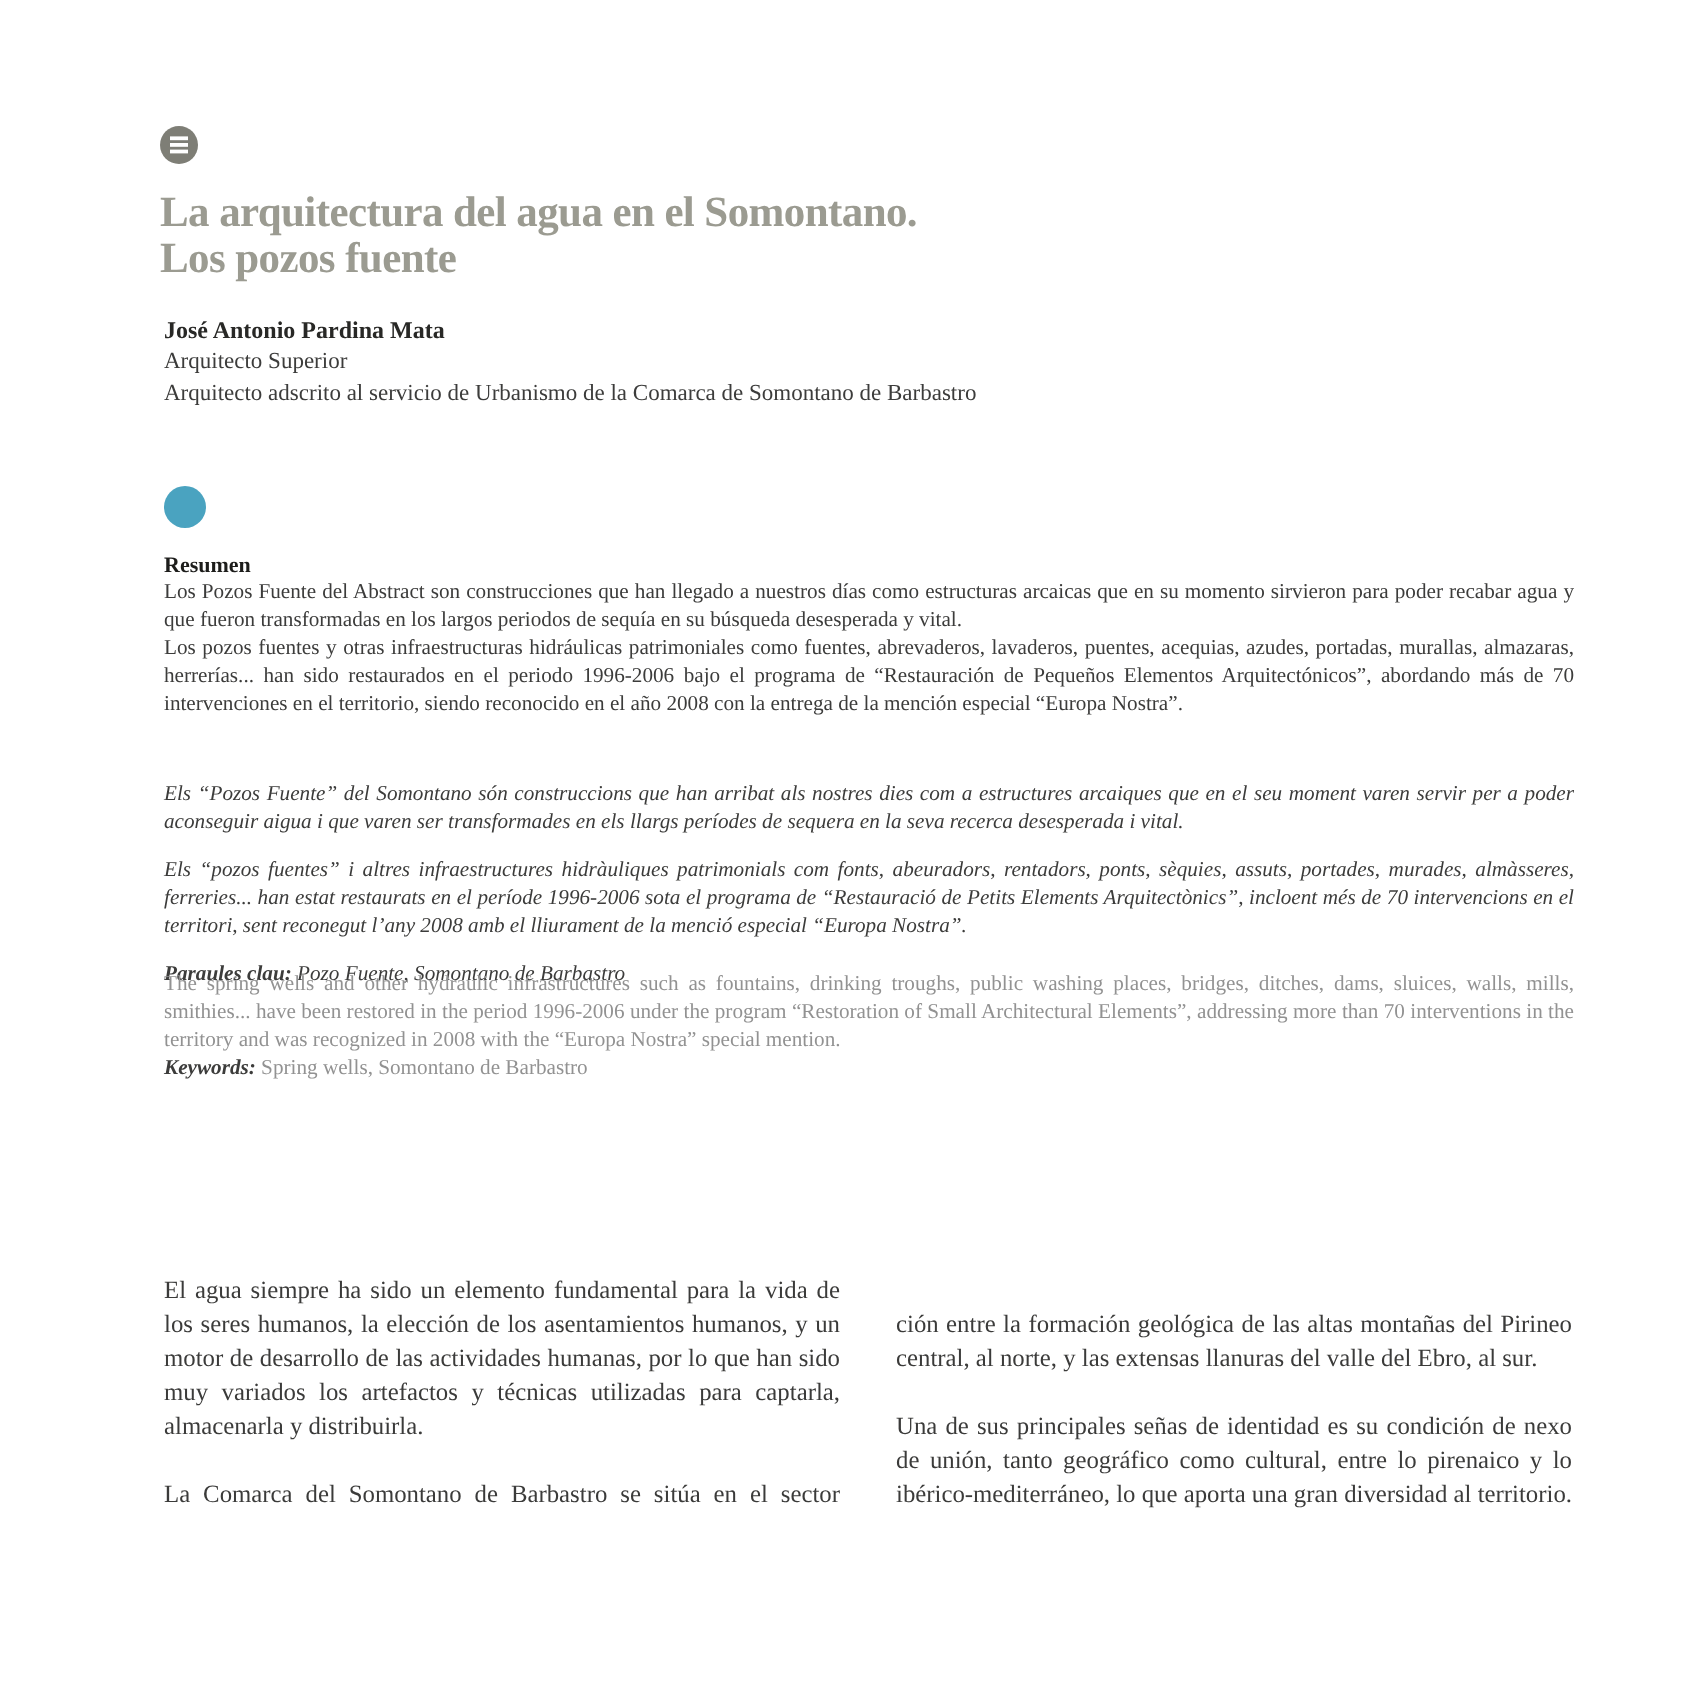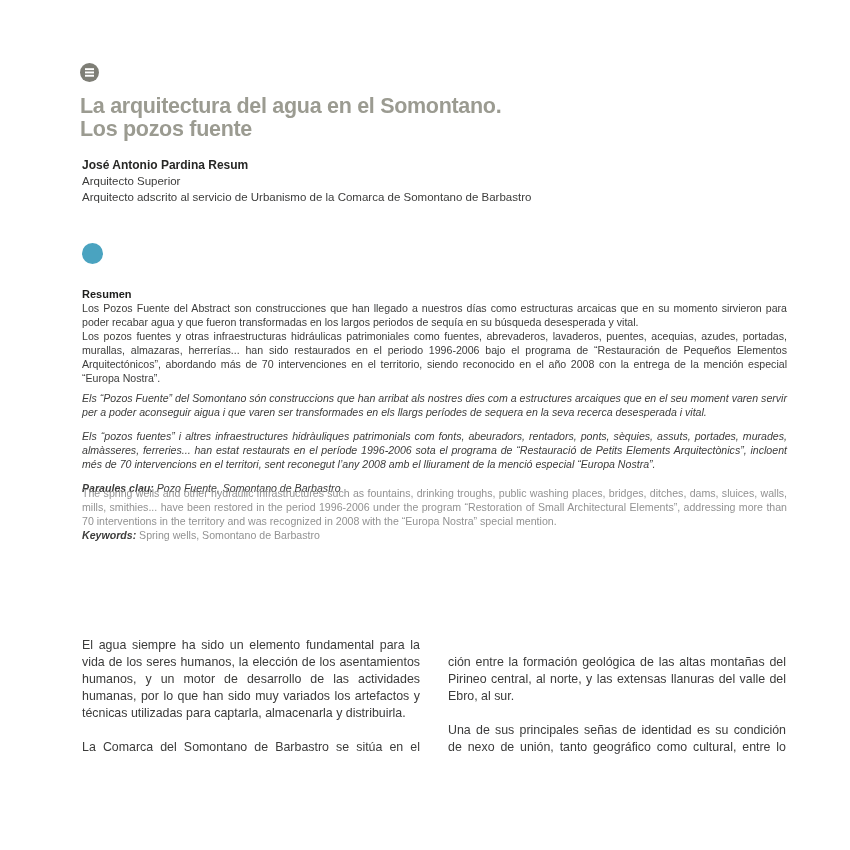--- a/index.html
+++ b/index.html
@@ -1,21 +1,21 @@
 <!DOCTYPE html>
 <html lang="es"><head>
 <meta charset="utf-8">
 <style>
   html, body { margin: 0; padding: 0; background: #ffffff; }
   .page {
     position: relative;
     width: 850px;
     height: 756px;
     background: #ffffff;
-    font-family: Liberation Sans, sans-serif;
+    font-family: Liberation Serif, serif;
     color: #3c3c3b;
     overflow: hidden;
   }
 
   
   .doc-icon {
     position: absolute;
     left: 80px;
     top: 63px;
     width: 19px;
@@ -68,21 +68,21 @@
   .abs-block h3 {
     margin: 0;
     font-size: 11px;
     line-height: 14px;
     font-weight: bold;
     color: #1d1d1b;
   }
   .abs-block p { margin: 0; text-align: justify; }
   .kw-label { font-weight: bold; }
 
-  #resumen { top: 287px; }
+  #resumen { top: 276px; }
   #resum   { top: 381px; }
   #resum p, #resum .kw-line { font-style: italic; margin-top: 10px; }
   #abstract { top: 486px; }
   #abstract p { color: #929292; }
   #abstract .kw-label { font-style: italic; color: #3c3c3b; }
   #abstract .kw-value { color: #929292; }
 
   
   .body-cols {
     position: absolute;
@@ -123,21 +123,21 @@
       <rect x="5" y="11.8" width="9" height="1.9" fill="#ffffff"></rect>
     </svg>
   </span>
 
   <div class="title">
     <div>La arquitectura del agua en el Somontano.</div>
     <div>Los pozos fuente</div>
   </div>
 
   <div class="authors">
-    <div class="author-name">José Antonio Pardina Resum</div>
+    <div class="author-name">José Antonio Pardina Mata</div>
     <div>Arquitecto Superior</div>
     <div>Arquitecto adscrito al servicio de Urbanismo de la Comarca de Somontano de Barbastro</div>
   </div>
 
   <div class="accent-dot"></div>
 
   <div class="abs-block" id="resumen">
     <h3>Resumen</h3>
     <p>Los Pozos Fuente del Abstract son construcciones que han llegado a nuestros días como estructuras arcaicas que en su momento sirvieron para poder recabar agua y que fueron transformadas en los largos periodos de sequía en su búsqueda desesperada y vital.</p>
     <p>Los pozos fuentes y otras infraestructuras hidráulicas patrimoniales como fuentes, abrevaderos, lavaderos, puentes, acequias, azudes, portadas, murallas, almazaras, herrerías... han sido restaurados en el periodo 1996-2006 bajo el programa de “Restauración de Pequeños Elementos Arquitectónicos”, abordando más de 70 intervenciones en el territorio, siendo reconocido en el año 2008 con la entrega de la mención especial “Europa Nostra”.</p>

